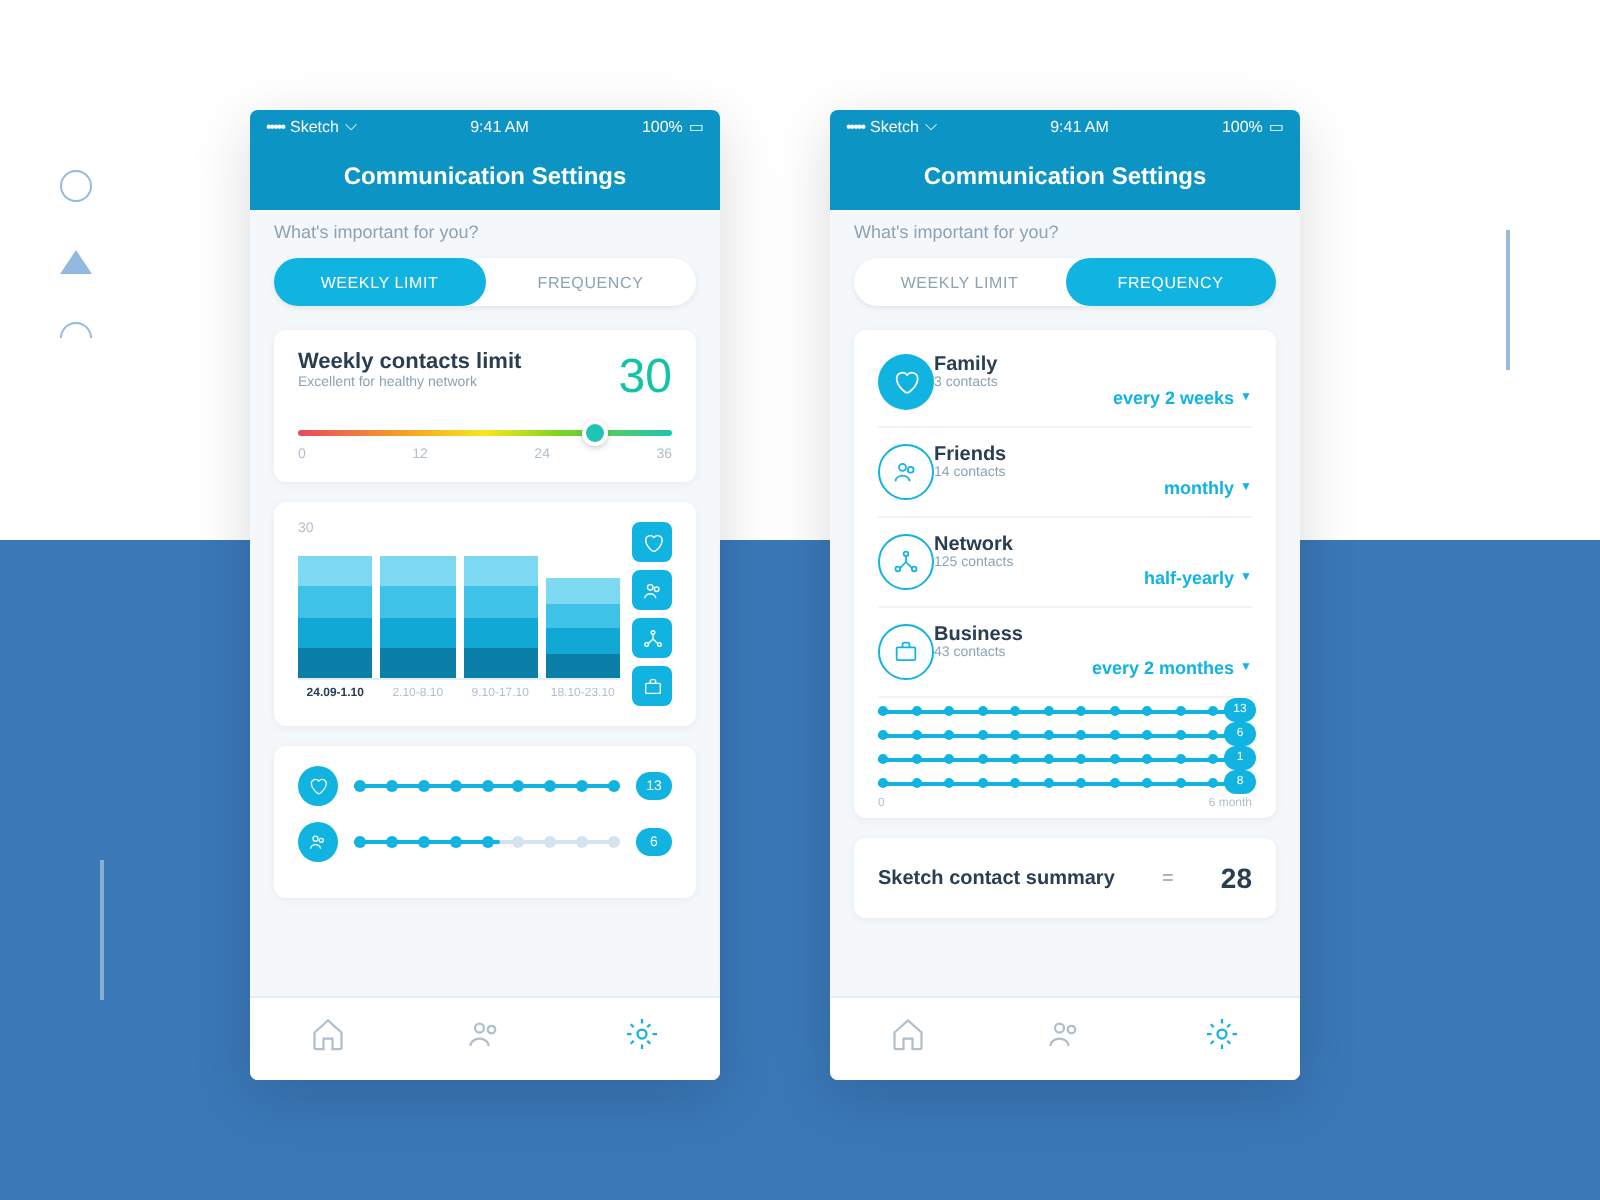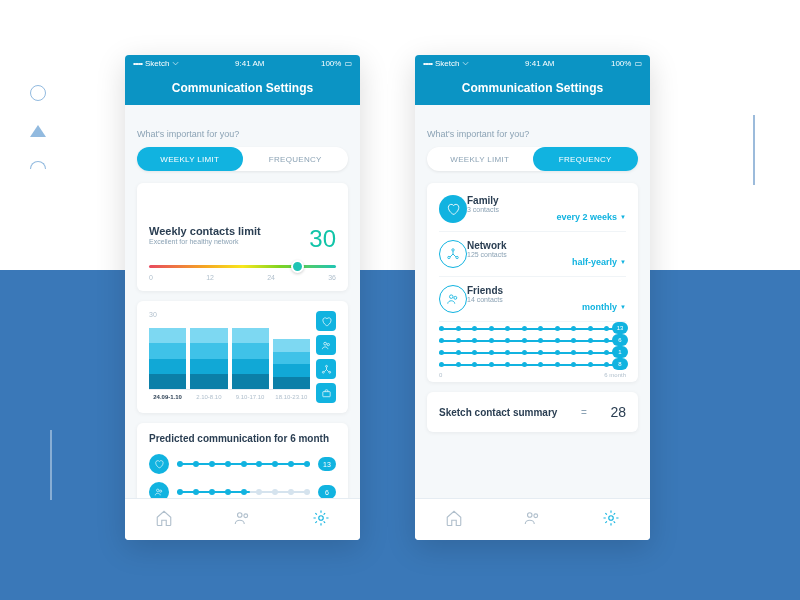--- a/index.html
+++ b/index.html
@@ -10,27 +10,27 @@
 .deco-tri { width: 0; height: 0; border-left: 8px solid transparent; border-right: 8px solid transparent; border-bottom: 12px solid transparent; border-bottom-color: #4a8cc9; opacity: 0.6; }
 .deco-arc { width: 16px; height: 8px; border: 1.5px solid #4a8cc9; border-bottom: none; border-radius: 16px 16px 0 0; opacity: 0.6; }
 .deco-line-r { position: absolute; right: 45px; top: 115px; width: 2px; height: 70px; background: #3a78b8; opacity: 0.5; }
 .deco-line-l { position: absolute; left: 50px; top: 430px; width: 2px; height: 70px; background: #fff; opacity: 0.4; }
 .phones { position: absolute; left: 125px; top: 55px; display: flex; gap: 55px; }
 .phone { width: 235px; height: 485px; background: #f5f8fa; border-radius: 4px; box-shadow: 0 8px 30px rgba(0,0,0,0.15); overflow: hidden; display: flex; flex-direction: column; }
 .status-bar { height: 16px; background: #0b94c4; display: flex; align-items: center; justify-content: space-between; padding: 0 8px; font-size: 8px; color: #fff; }
 .status-left { display: flex; align-items: center; gap: 3px; }
 .dots { letter-spacing: -1px; }
 .header { height: 34px; background: #0b94c4; display: flex; align-items: center; justify-content: center; color: #fff; font-size: 12px; font-weight: 600; }
-.content { flex: 1; padding: 24px 12px; overflow: hidden; }
+.content { flex: 1; padding: 6px 12px; overflow: hidden; }
 .prompt { font-size: 9px; color: #8ca3b5; margin-bottom: 8px; }
 .tabs { display: flex; background: #fff; border-radius: 16px; height: 24px; margin-bottom: 12px; box-shadow: 0 1px 3px rgba(0,0,0,0.08); }
 .tab { flex: 1; display: flex; align-items: center; justify-content: center; font-size: 8px; font-weight: 400; color: #8ca3b5; border-radius: 16px; letter-spacing: 0.3px; }
 .tab.active { background: #11b3e0; color: #fff; }
 .card { background: #fff; border-radius: 6px; padding: 10px 12px; margin-bottom: 10px; box-shadow: 0 1px 4px rgba(0,0,0,0.06); }
-.limit-head { display: flex; justify-content: space-between; align-items: flex-start; margin-top: 32px; }
+.limit-head { display: flex; justify-content: space-between; align-items: flex-start; }
 .limit-title { font-size: 11px; font-weight: 600; color: #2a3e52; }
 .limit-sub { font-size: 7px; color: #8ca3b5; margin-top: 1px; }
 .limit-val { font-size: 24px; font-weight: 300; color: #11c4a8; }
 .slider-track { height: 3px; background: linear-gradient(90deg, #e84a5f 0%, #f5a623 30%, #f8e71c 50%, #7ed321 70%, #1fc4b4 100%); border-radius: 2px; margin-top: 12px; position: relative; }
 .slider-thumb { position: absolute; top: -5px; width: 13px; height: 13px; background: #1fc4b4; border: 2px solid #fff; border-radius: 50%; box-shadow: 0 1px 3px rgba(0,0,0,0.2); }
 .slider-ticks { display: flex; justify-content: space-between; font-size: 7px; color: #b0bfcc; margin-top: 6px; }
 .chart-card { display: flex; gap: 6px; }
 .chart-area { flex: 1; }
 .chart-ylabel { font-size: 7px; color: #b0bfcc; margin-bottom: 2px; }
 .bars { display: flex; gap: 4px; height: 70px; align-items: flex-end; border-bottom: 1px solid #e5ecf2; }
@@ -70,21 +70,21 @@
 .freq-chart { margin-top: 6px; }
 .freq-row { height: 2px; background: #d5e3ee; position: relative; margin-bottom: 10px; border-radius: 1px; }
 .freq-row::before { content: ''; position: absolute; left: 0; top: 0; bottom: 0; background: #11b3e0; width: var(--w); border-radius: 1px; }
 .freq-dots { position: absolute; left: 0; right: 0; top: -2px; display: flex; justify-content: space-between; }
 .freq-dot { width: 5px; height: 5px; background: #d5e3ee; border-radius: 50%; }
 .freq-dot.on { background: #11b3e0; }
 .freq-badge { position: absolute; right: -2px; top: -6px; width: 16px; height: 12px; background: #11b3e0; border-radius: 6px; color: #fff; font-size: 6px; display: flex; align-items: center; justify-content: center; }
 .freq-axis { display: flex; justify-content: space-between; font-size: 6px; color: #b0bfcc; margin-top: -4px; }
 .summary { display: flex; align-items: center; justify-content: space-between; padding: 2px 0; }
 .summary-title { font-size: 10px; font-weight: 600; color: #2a3e52; }
-.summary-val { font-size: 14px; font-weight: 400; color: #2a3e52; }
+.summary-val { font-size: 14px; font-weight: 700; color: #2a3e52; }
 .summary-eq { font-size: 10px; color: #8ca3b5; margin: 0 8px; }
 .navbar { height: 42px; background: #fff; border-top: 1px solid #e5ecf2; display: flex; align-items: center; justify-content: space-around; }
 .nav-item svg { width: 18px; height: 18px; stroke: #b0bfcc; fill: none; stroke-width: 1.5; }
 .nav-item.active svg { stroke: #11b3e0; }
 </style>
 </head>
 <body>
 
 <div class="bg-blue"></div>
 <div class="deco-left">
@@ -196,21 +196,20 @@
             </div>
         <div class="chart-icon">
               <svg viewBox="0 0 24 24">
                 <rect x="4" y="8" width="16" height="11" rx="1"></rect>
                 <path d="M9 8V6a2 2 0 0 1 2-2h2a2 2 0 0 1 2 2v2"></path>
               </svg>
             </div>
       </div>
     </div>
     <div class="card">
-      <div class="pred-title">Predicted communication for 6 month</div>
       <div class="pred-row">
         <div class="pred-icon">
               <svg viewBox="0 0 24 24">
                 <path d="M12 21s-8-5-8-12a5 5 0 0 1 9-3 5 5 0 0 1 9 3c0 7-8 12-8 12z"></path>
               </svg>
             </div>
         <div class="pred-line" style="--w:100%">
               <div class="pred-dots">
                 <div class="pred-dot on"></div>
                 <div class="pred-dot on"></div>
@@ -297,45 +296,58 @@
             </div>
         <div class="cat-info">
               <div class="cat-name">Family</div>
               <div class="cat-sub">3 contacts</div>
             </div>
         <div class="cat-freq">every 2 weeks</div>
       </div>
       <div class="cat-row">
         <div class="cat-icon outline">
               <svg viewBox="0 0 24 24">
+                <circle cx="9" cy="8" r="3"></circle>
+                <circle cx="16" cy="10" r="2.5"></circle>
+                <path d="M3 20c0-3 3-5 6-5s6 2 6 5"></path>
+              </svg>
+            </div>
+        <div class="cat-info">
+              <div class="cat-name">Friends</div>
+              <div class="cat-sub">14 contacts</div>
+            </div>
+        <div class="cat-freq">monthly</div>
+      </div>
+      <div class="cat-row">
+        <div class="cat-icon outline">
+              <svg viewBox="0 0 24 24">
                 <circle cx="12" cy="5" r="2"></circle>
                 <circle cx="5" cy="18" r="2"></circle>
                 <circle cx="19" cy="18" r="2"></circle>
                 <path d="M12 7v5m0 0l-5 5m5-5l5 5"></path>
               </svg>
             </div>
         <div class="cat-info">
               <div class="cat-name">Network</div>
               <div class="cat-sub">125 contacts</div>
             </div>
         <div class="cat-freq">half-yearly</div>
       </div>
       <div class="cat-row">
         <div class="cat-icon outline">
               <svg viewBox="0 0 24 24">
-                <circle cx="9" cy="8" r="3"></circle>
-                <circle cx="16" cy="10" r="2.5"></circle>
-                <path d="M3 20c0-3 3-5 6-5s6 2 6 5"></path>
+                <rect x="4" y="8" width="16" height="11" rx="1"></rect>
+                <path d="M9 8V6a2 2 0 0 1 2-2h2a2 2 0 0 1 2 2v2"></path>
               </svg>
             </div>
         <div class="cat-info">
-              <div class="cat-name">Friends</div>
-              <div class="cat-sub">14 contacts</div>
-            </div>
-        <div class="cat-freq">monthly</div>
+              <div class="cat-name">Business</div>
+              <div class="cat-sub">43 contacts</div>
+            </div>
+        <div class="cat-freq">every 2 monthes</div>
       </div>
       <div class="freq-chart">
         <div class="freq-row" style="--w:100%">
               <div class="freq-dots">
                 <div class="freq-dot on"></div>
                 <div class="freq-dot on"></div>
                 <div class="freq-dot on"></div>
                 <div class="freq-dot on"></div>
                 <div class="freq-dot on"></div>
                 <div class="freq-dot on"></div>

